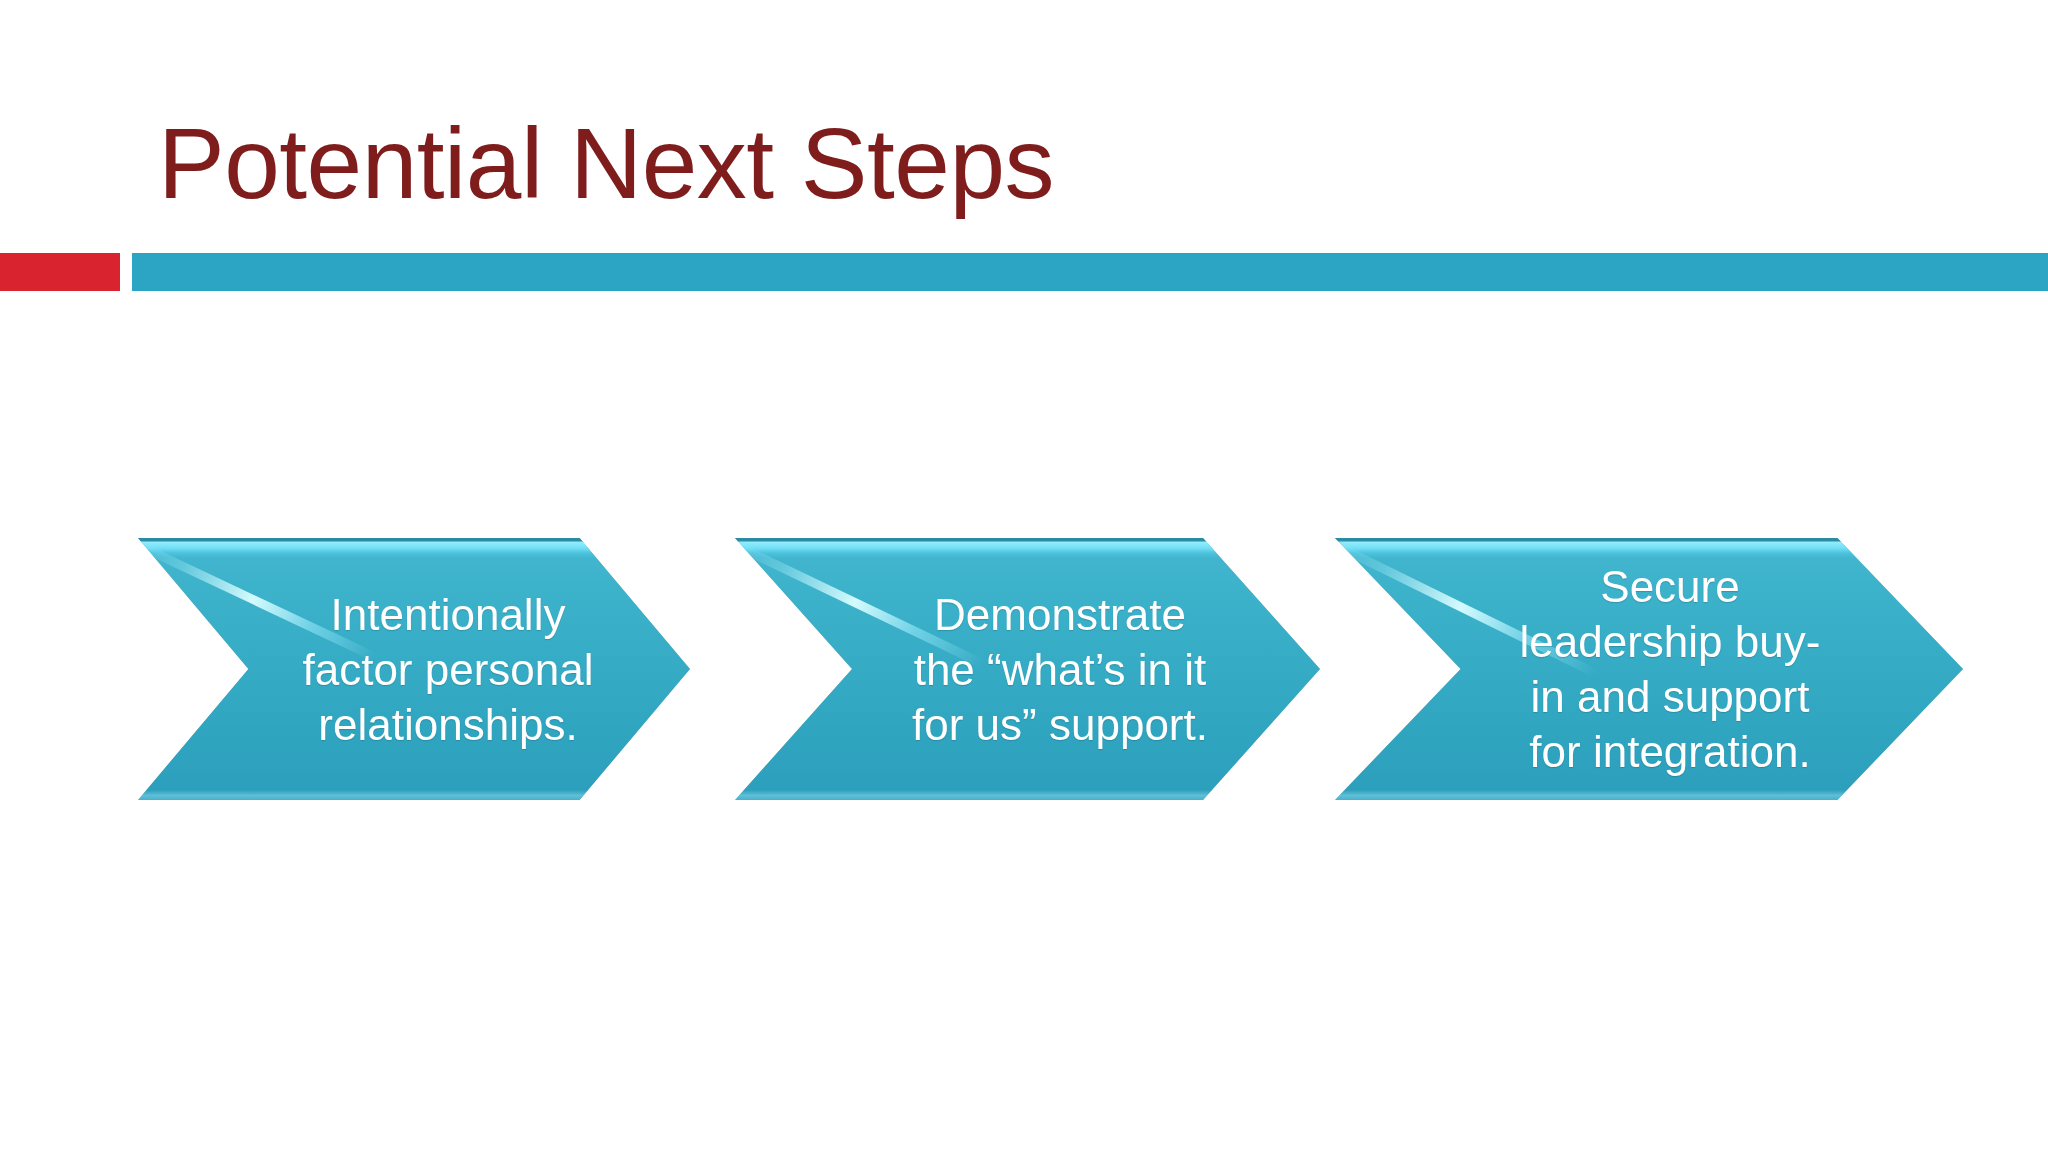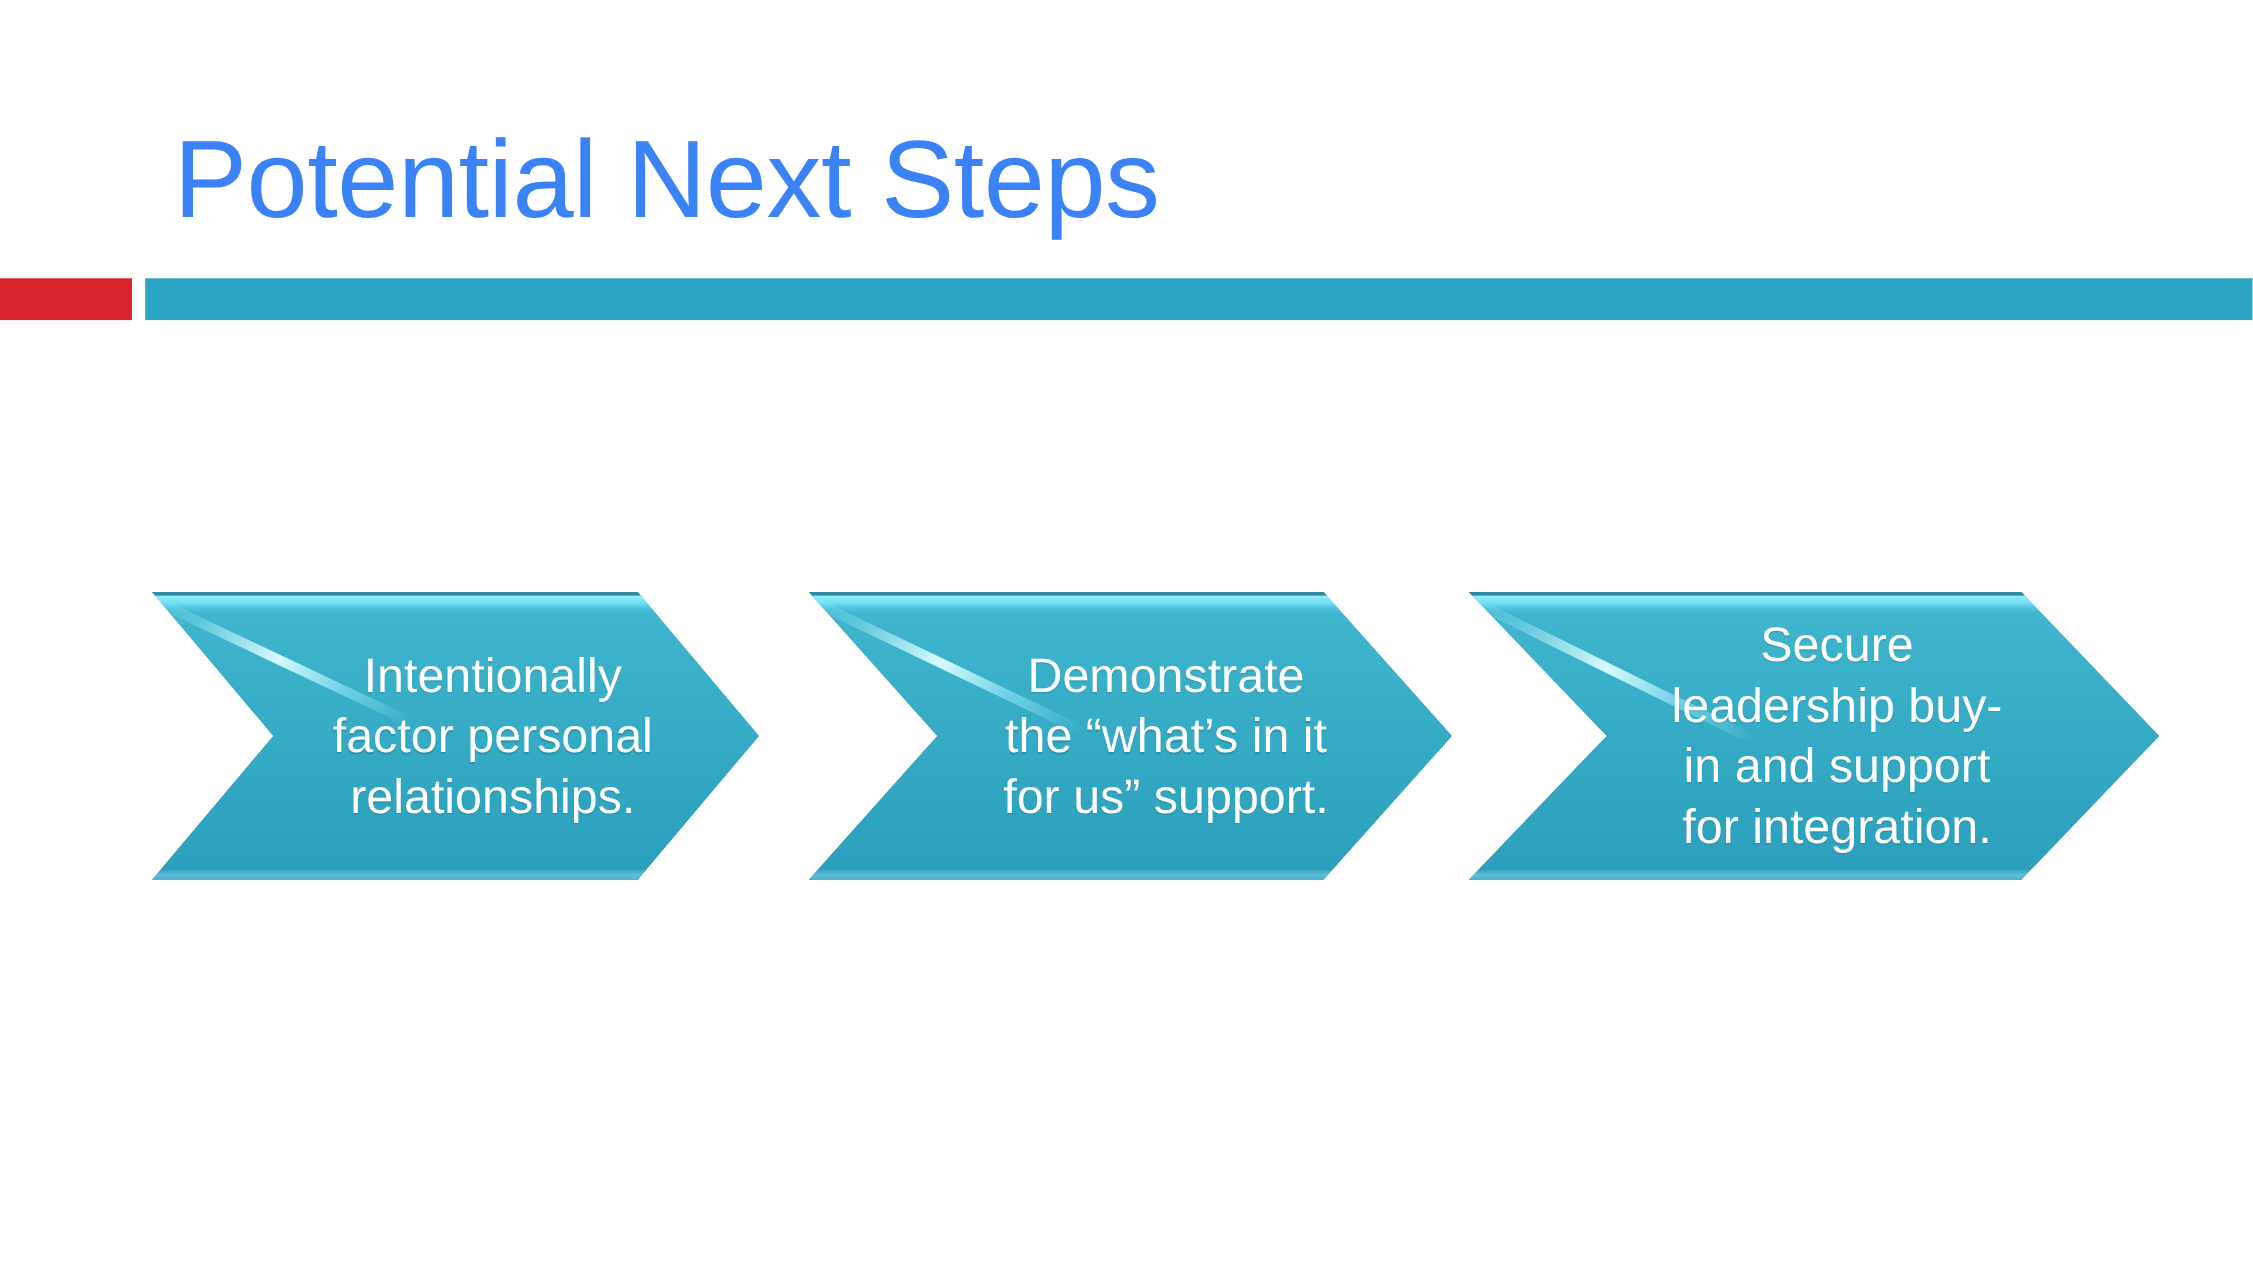--- a/index.html
+++ b/index.html
@@ -22,21 +22,21 @@
   
   #slide-title {
     position: absolute;
     left: 158px;
     top: 88px;
     width: 1600px;
     height: 150px;
     font-size: 100px;
     line-height: 150px;
     font-weight: 400;
-    color: #3b82f6;
+    color: #7f1d1d;
     letter-spacing: -0.5px;
     white-space: nowrap;
   }
 
   
   #divider {
     position: absolute;
     left: 0;
     top: 253px;
     width: 2048px;

